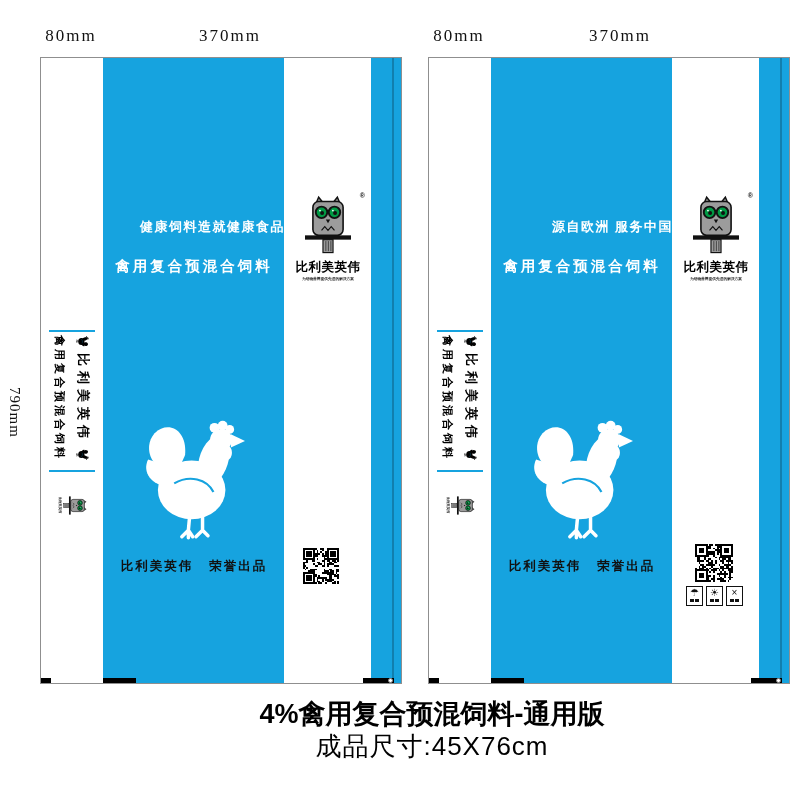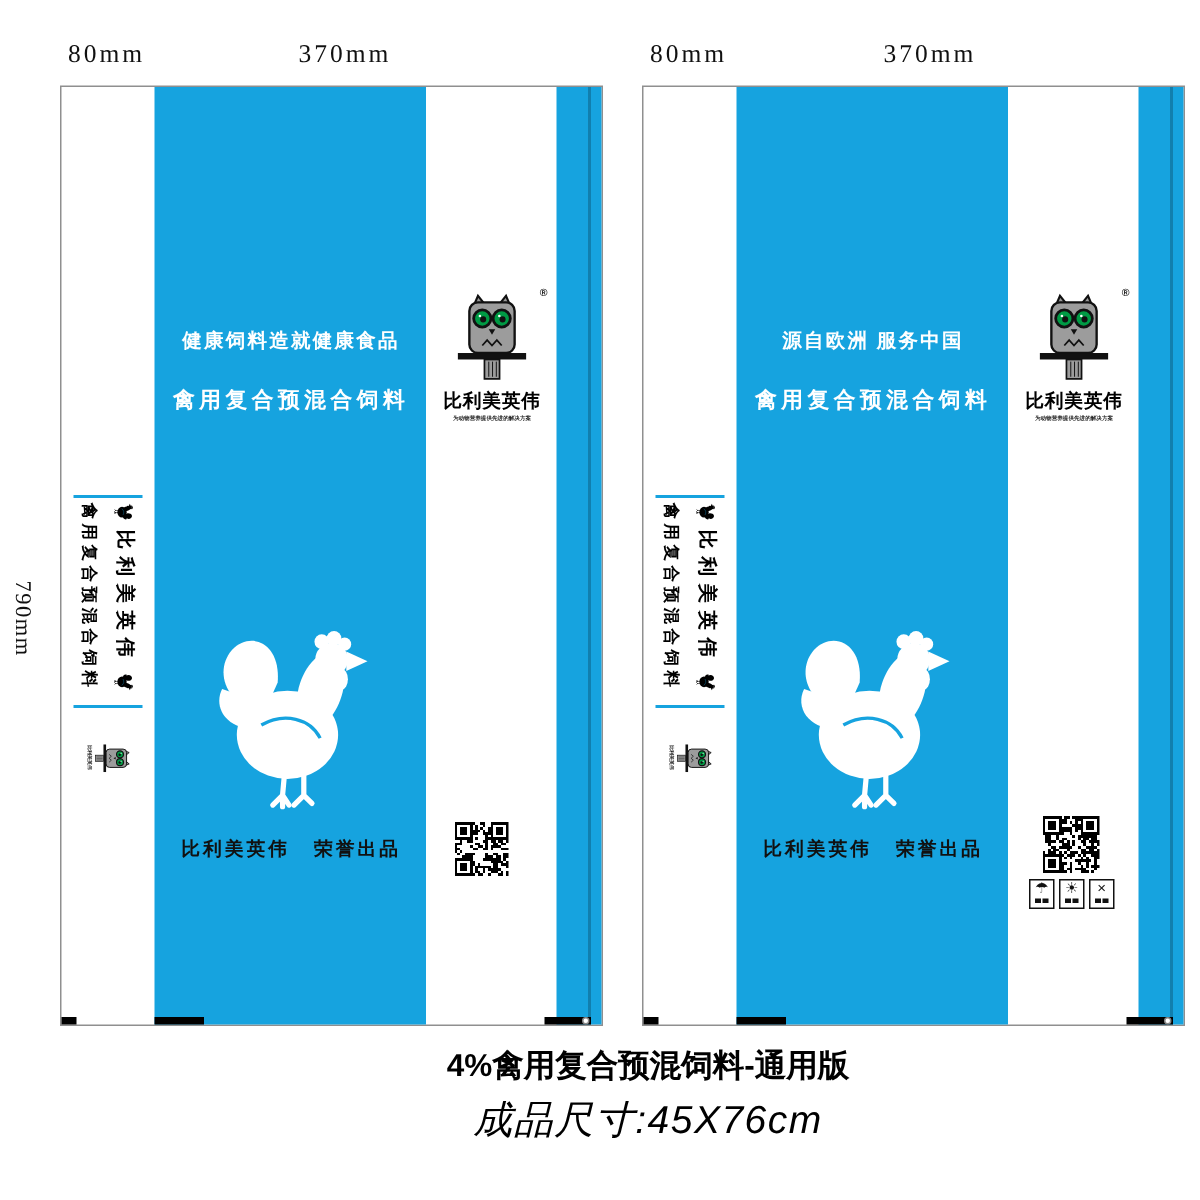--- a/index.html
+++ b/index.html
@@ -25,21 +25,21 @@
        transform:rotate(90deg);display:flex;flex-direction:column;align-items:center;
        justify-content:center;gap:7px;}
   .gusset-row1{display:flex;align-items:center;gap:6px;font-weight:bold;
        font-size:13px;letter-spacing:5px;white-space:nowrap;color:#000;}
   .gusset-row2{font-weight:bold;font-size:11px;letter-spacing:3px;white-space:nowrap;color:#000;}
   .mini-owl{position:absolute;left:8px;top:426px;width:34px;height:42px;
        transform:rotate(90deg);display:flex;flex-direction:column;align-items:center;}
   .mini-owl .tiny{font-size:6px;transform:scale(.55);transform-origin:top center;
        font-weight:bold;white-space:nowrap;color:#222;}
   
-  .slogan{position:absolute;left:62px;width:182px;top:160px;text-align:center;
+  .slogan{position:absolute;left:62px;width:182px;top:160px;text-align:right;
        color:#fff;font-weight:bold;font-size:13px;letter-spacing:1.5px;white-space:nowrap;}
   .product{position:absolute;left:58px;width:190px;top:199px;text-align:center;
        color:#fff;font-weight:bold;font-size:14.5px;letter-spacing:3px;white-space:nowrap;}
   .window-marks{position:absolute;left:100px;top:267px;width:107px;height:67px;}
   .window-marks span{position:absolute;width:11px;height:11px;border:0 solid var(--bracket,#1E4278);}
   .wm-tl{left:0;top:0;border-left-width:2px;border-top-width:2px;}
   .wm-tr{right:0;top:0;border-right-width:2px;border-top-width:2px;}
   .wm-bl{left:0;bottom:0;border-left-width:2px;border-bottom-width:2px;}
   .wm-br{right:0;bottom:0;border-right-width:2px;border-bottom-width:2px;}
   .hen-main{position:absolute;left:98px;top:360px;color:#fff;}
@@ -60,24 +60,24 @@
   .picon .glyph{font-size:10px;line-height:11px;color:#111;}
   .picon .bars{display:flex;gap:1.5px;margin-top:1px;}
   .picon .bars i{display:block;width:4px;height:3px;background:#111;}
   
   .bm{position:absolute;bottom:0;height:5px;background:#000;}
   .bm1{left:0;width:10px;} .bm2{left:62px;width:33px;} .bm3{left:322px;width:31px;}
   .bdot{position:absolute;left:347px;bottom:0;width:5px;height:5px;border-radius:50%;
        background:#fff;border:1px solid #888;box-sizing:border-box;}
   
   .cap-title{position:absolute;top:696px;left:0;width:100%;box-sizing:border-box;
-       padding-left:64px;text-align:center;font-size:21px;font-weight:bold;color:#000;}
+       padding-left:64px;text-align:center;font-size:27px;font-weight:bold;color:#000;}
   .cap-sizes{position:absolute;top:729px;left:0;width:100%;box-sizing:border-box;
        padding-left:64px;display:flex;justify-content:center;gap:56px;
-       font-size:26px;letter-spacing:1px;color:#000;white-space:nowrap;font-style:italic;}
+       font-size:26px;letter-spacing:1px;color:#000;white-space:nowrap;}
   svg{display:block;}
   .hidden-defs{position:absolute;width:0;height:0;overflow:hidden;}
 </style>
 </head>
 <body>
 
 <svg class="hidden-defs" aria-hidden="true">
   <symbol id="owl-sym" viewBox="0 0 64 86">
     <polygon points="13,17 19,3 27,13" fill="#9C9C9C" stroke="#111" stroke-width="2"></polygon>
     <polygon points="37,13 45,3 51,17" fill="#9C9C9C" stroke="#111" stroke-width="2"></polygon>

